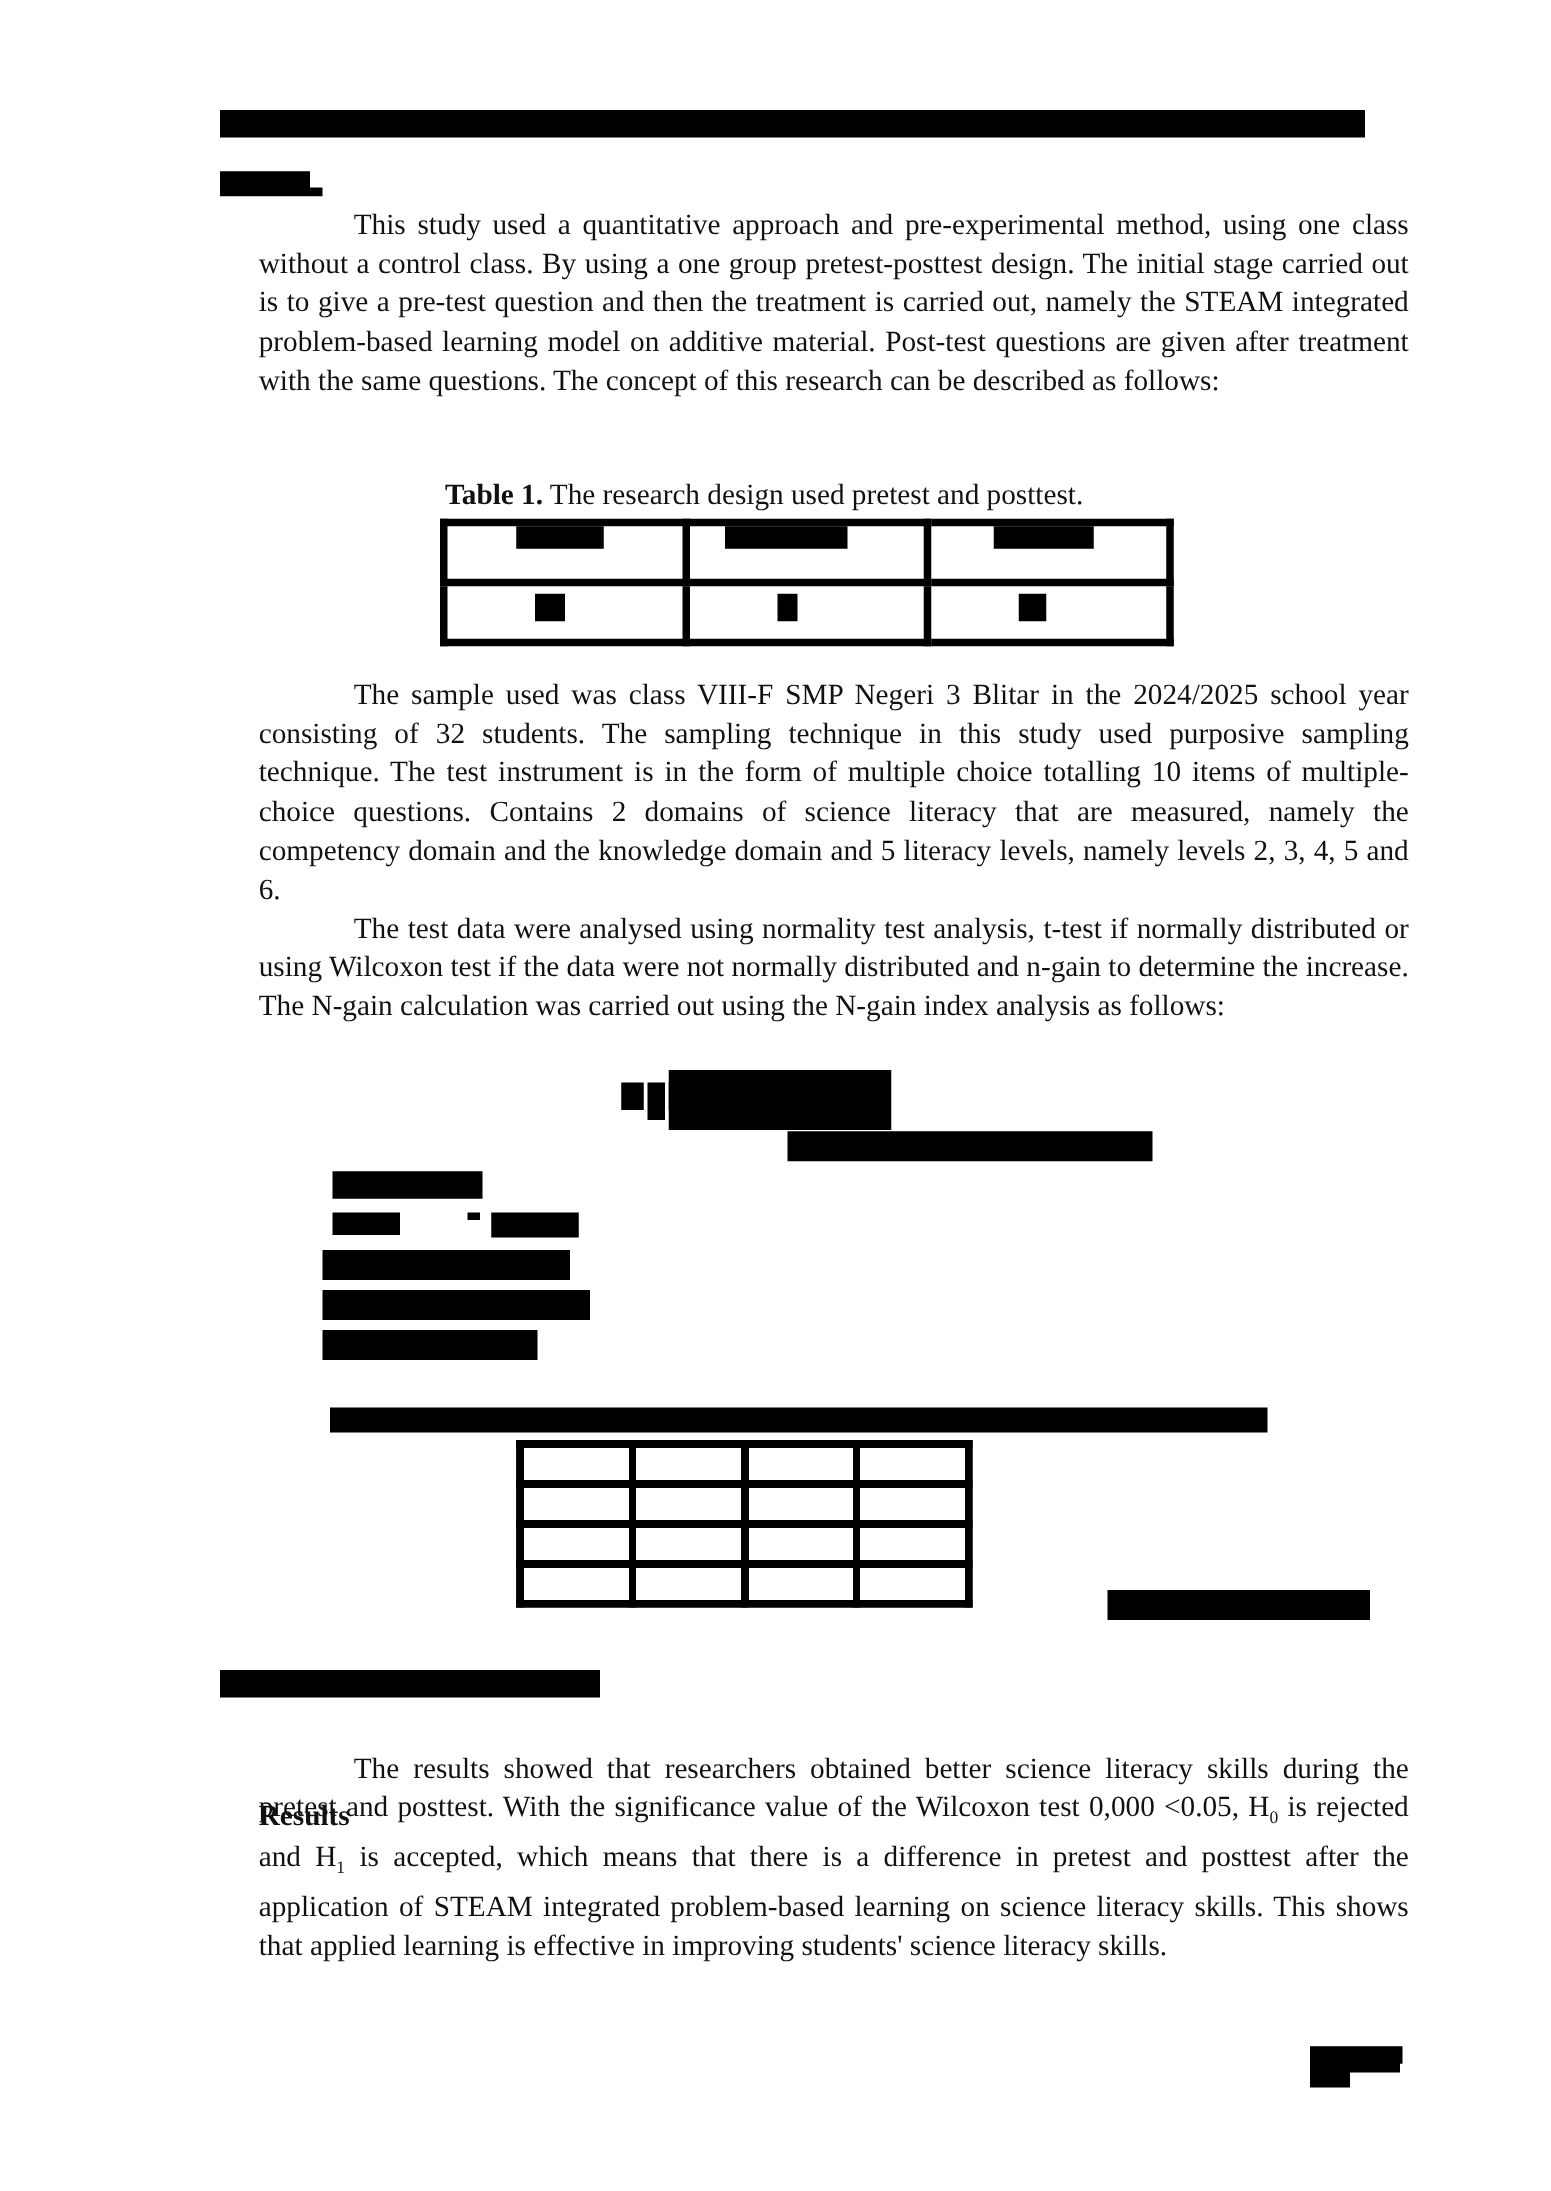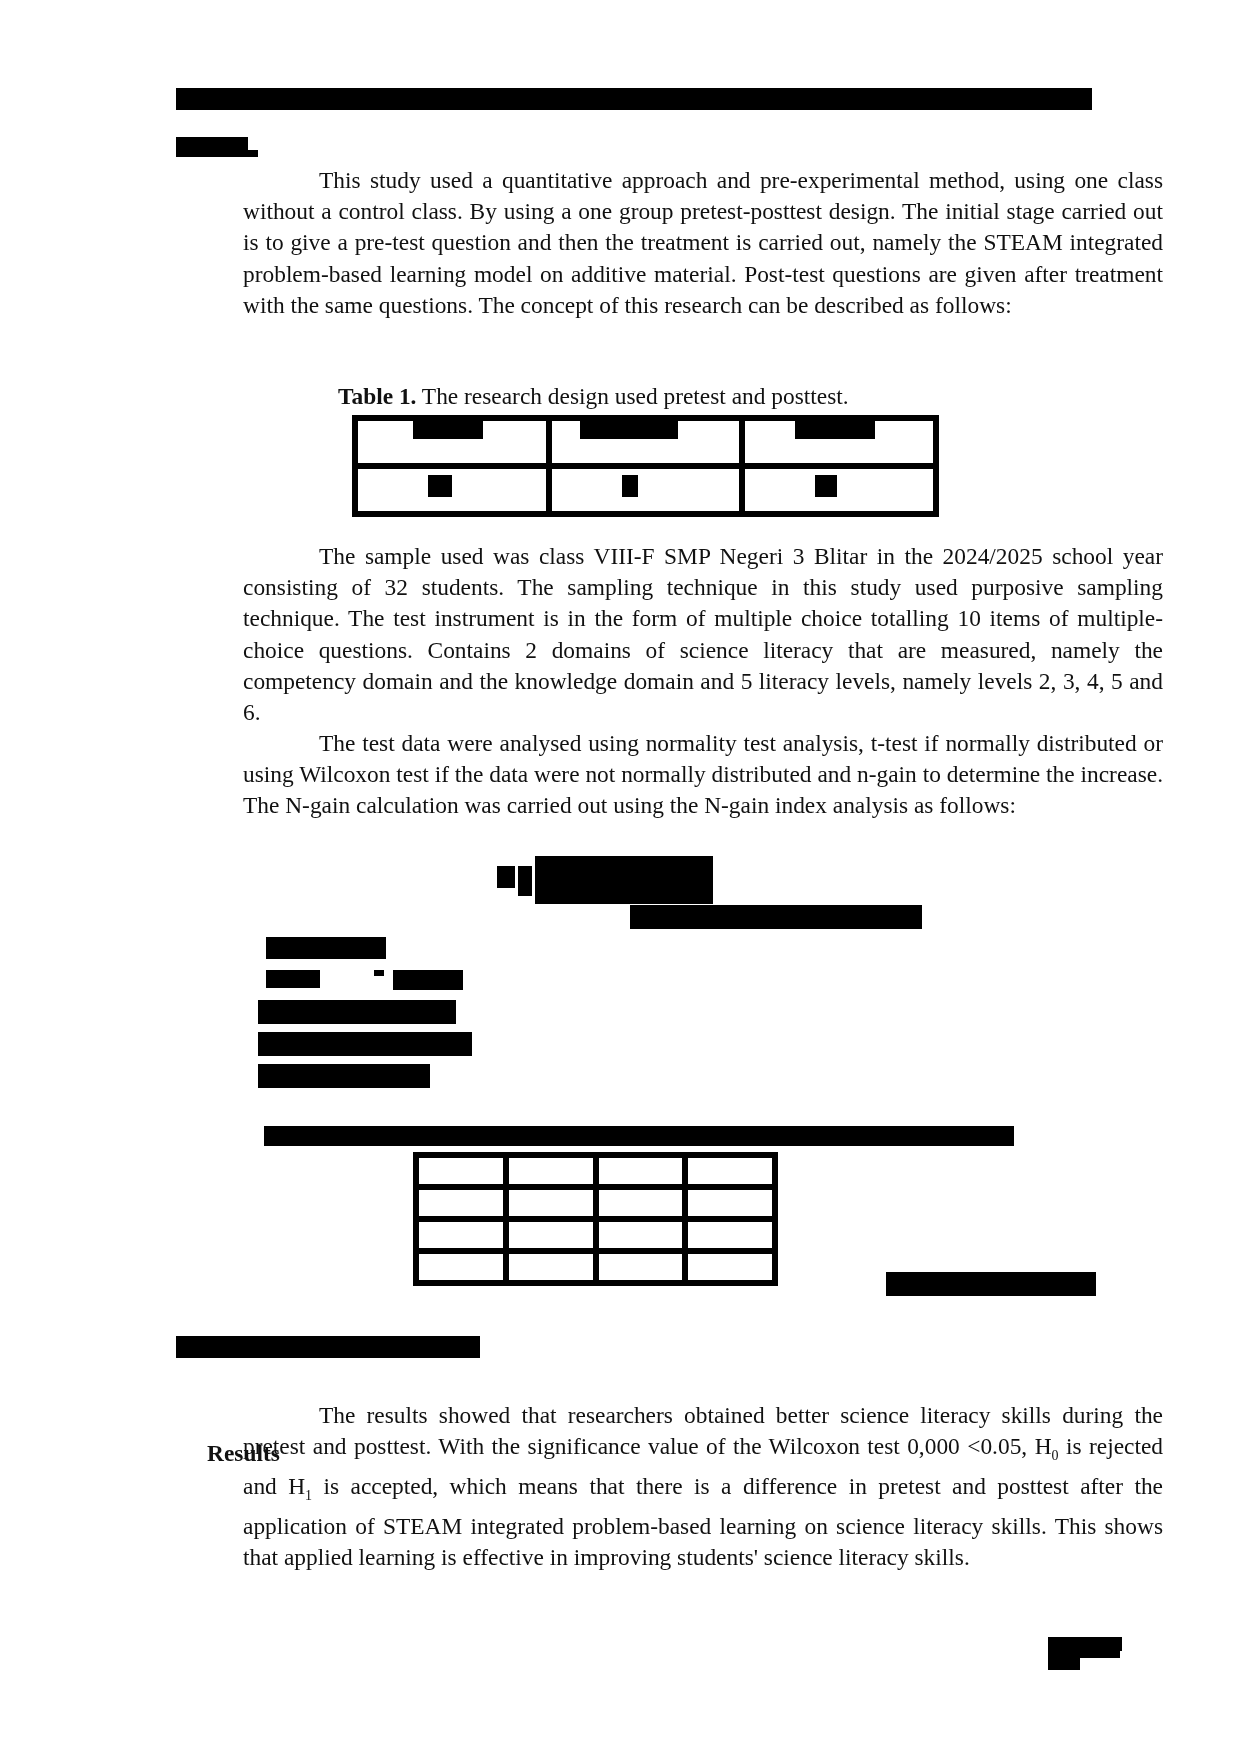--- a/index.html
+++ b/index.html
@@ -1,22 +1,22 @@
 <!DOCTYPE html>
 <html><head>
   <meta charset="utf-8">
   <style>
     html, body { margin: 0; padding: 0; background: #ffffff; }
     body { width: 1241px; height: 1753px; position: relative; overflow: hidden;
            font-family: "Liberation Serif", "DejaVu Serif", serif; color: #111; }
     .redact { position: absolute; background: #000; }
     .para { position: absolute; left: 207px; width: 920px; font-size: 23.4px; line-height: 31.2px;
-            text-align: justify; margin-left: 36px; }
+            text-align: justify; }
     .para .ind { display: inline-block; width: 76px; }
-    .caption { position: absolute; left: 338px; top: 383px; font-size: 23.4px; white-space: nowrap; }
+    .caption { position: absolute; left: 356px; top: 383px; font-size: 23.4px; white-space: nowrap; }
     .caption b { font-weight: bold; }
     .results-heading { position: absolute; left: 207px; top: 1440px; font-size: 23.4px; font-weight: bold; }
     table.design { position: absolute; left: 352px; top: 415px; width: 587px; height: 95px;
                    border-collapse: collapse; }
     table.design td { border: 6px solid #000; position: relative; height: 40px; }
     table.ngain { position: absolute; left: 423px; top: 1152px; width: 458px; height: 132px;
                   border-collapse: collapse; background: #000; }
     table.ngain td { border: 6px solid #000; background: #fff; position: relative; height: 24px; }
     .cellblk { position: absolute; background: #000; }
   </style>

